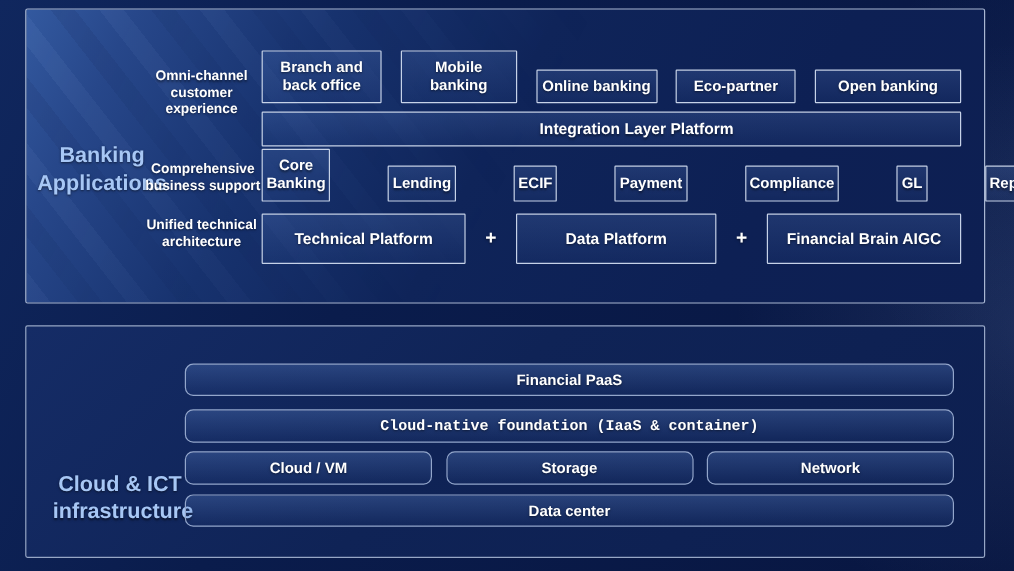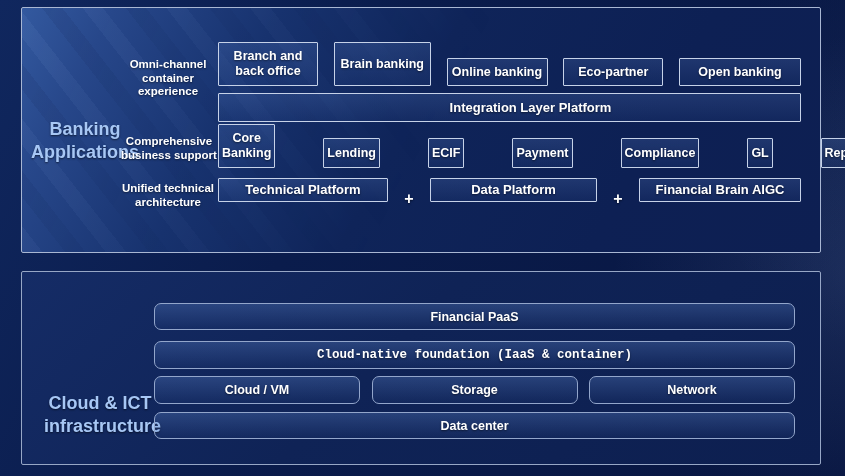--- a/index.html
+++ b/index.html
@@ -56,21 +56,21 @@
     display:flex;align-items:center;justify-content:center;text-align:center;
     padding:1px 3px;text-shadow:0 1px 2px rgba(0,0,0,0.5);
   }
   .h-two{height:44px;}
   .h-one{height:28px;white-space:nowrap;}
   .h-one2{height:30px;white-space:nowrap;}
   .ibar{
     position:absolute;left:196px;top:85px;width:583px;height:29px;
     font-size:13px;white-space:nowrap;padding-left:45px;
   }
-  .arch-box{height:24px;white-space:nowrap;font-size:13px;}
+  .arch-box{height:42px;white-space:nowrap;font-size:13px;}
   .plus{
     flex:1;display:flex;align-items:center;justify-content:center;
     color:#fff;font-weight:bold;font-size:16px;text-shadow:0 1px 2px rgba(0,0,0,0.5);
   }
   .cbar{position:absolute;left:132px;width:641px;}
   .cbox{
     box-sizing:border-box;border:1px solid #93a6cb;border-radius:7px;
     background:linear-gradient(180deg, rgba(98,138,208,0.30) 0%, rgba(48,82,152,0.10) 100%);
     color:#fff;font-weight:bold;font-size:12.5px;white-space:nowrap;
     display:flex;align-items:center;justify-content:center;text-align:center;
@@ -86,27 +86,27 @@
 <body>
 
 <div class="stage">
 
   <div class="panel panel-banking">
 
     <div class="section-title title-banking">Banking Applications</div>
 
     <div class="row-label label-omni">
       <span>Omni-channel</span>
-      <span>container</span>
+      <span>customer</span>
       <span>experience</span>
     </div>
 
     <div class="brow row-channel">
       <div class="bbox h-two" style="width:100px">Branch and back office</div>
-      <div class="bbox h-two" style="width:97px">Brain banking</div>
+      <div class="bbox h-two" style="width:97px">Mobile banking</div>
       <div class="bbox h-one" style="width:101px">Online banking</div>
       <div class="bbox h-one" style="width:100px">Eco-partner</div>
       <div class="bbox h-one" style="width:122px">Open banking</div>
     </div>
 
     <div class="bbox ibar">Integration Layer Platform</div>
 
     <div class="row-label label-business">
       <span>Comprehensive</span>
       <span>business support</span>

